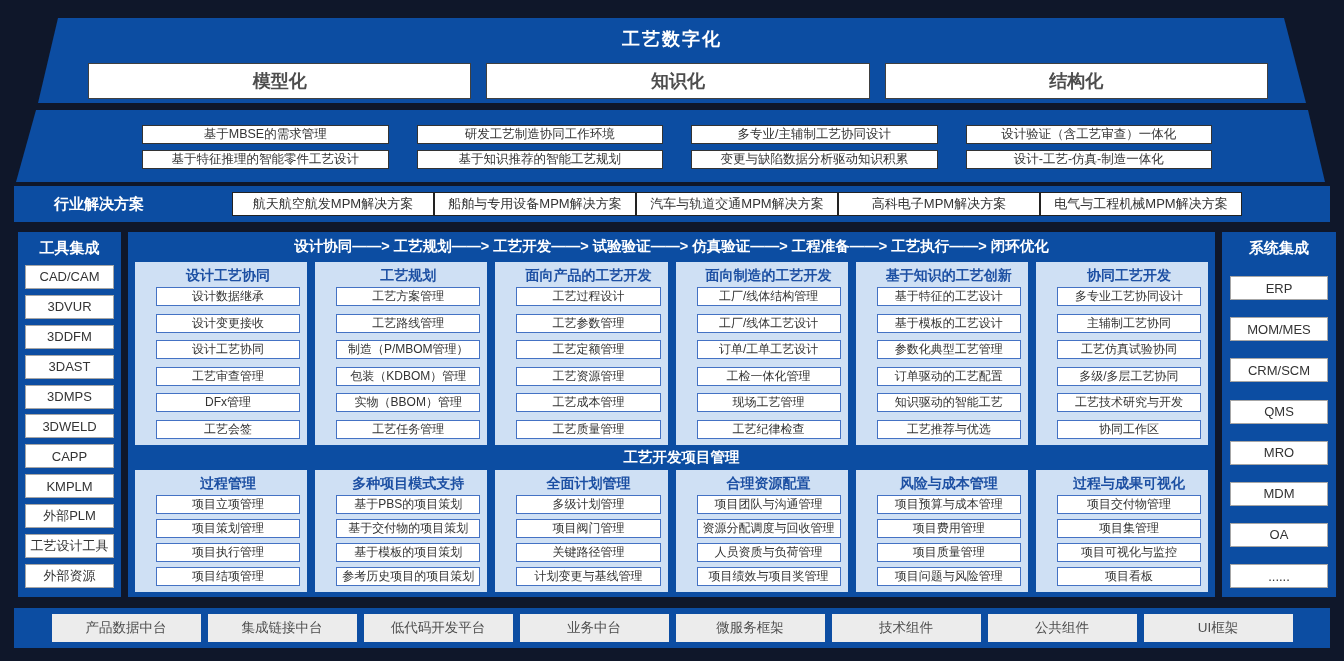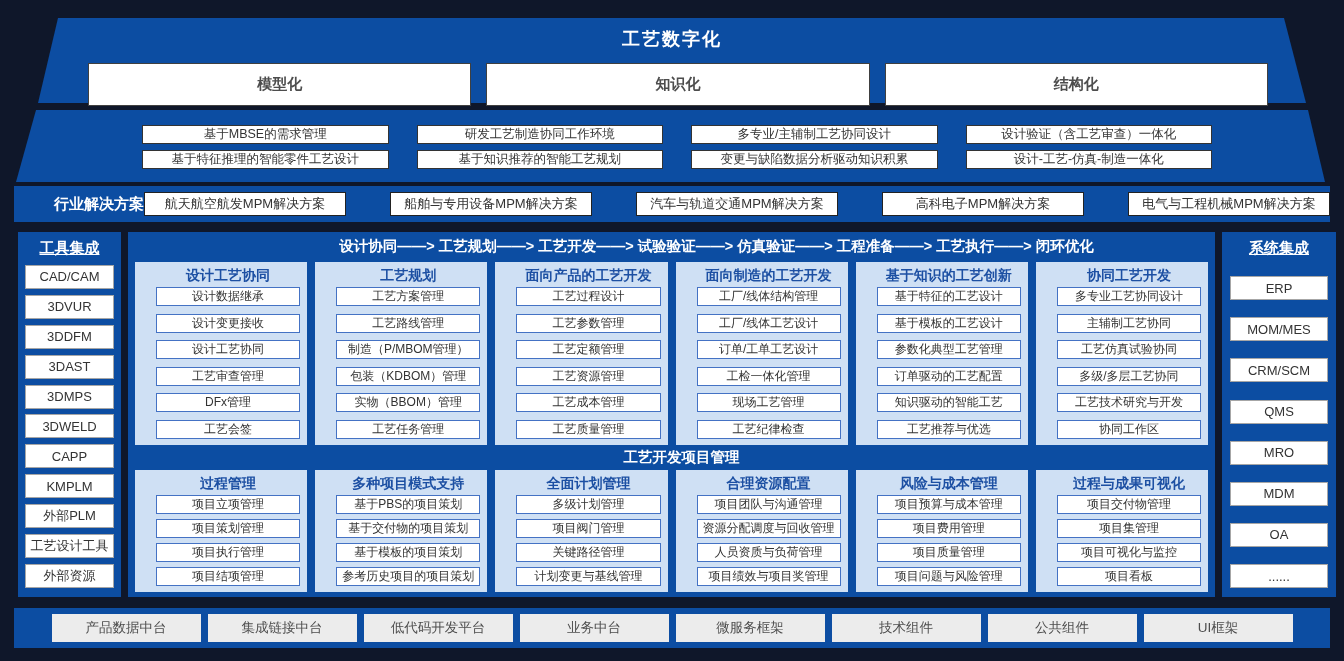--- a/index.html
+++ b/index.html
@@ -6,52 +6,52 @@
   html,body { background:#fff; }
   body { font-family:"Liberation Sans","DejaVu Sans",sans-serif; }
   .stage { position:relative; width:1344px; height:661px; background:#0f172a; overflow:hidden; }
 
   
   .band1 { position:absolute; top:18px; left:0; width:1344px; height:85px; background:var(--blue);
            clip-path:polygon(58px 0, 1284px 0, 1306px 100%, 38px 100%); }
   .band1-title { position:absolute; top:27px; left:0; width:1344px; text-align:center;
                  color:#fff; font-size:18px; font-weight:bold; letter-spacing:2px; }
   .pillars { position:absolute; top:63px; left:88px; width:1180px; display:flex; gap:15px; }
-  .pillar { flex:1; height:43px; background:#fff; border:1px solid #404040; color:#4d4d4d;
-            font-size:15px; font-weight:bold; display:flex; align-items:center; justify-content:center; }
+  .pillar { flex:1; height:36px; background:#fff; border:1px solid #404040; color:#4d4d4d;
+            font-size:18px; font-weight:bold; display:flex; align-items:center; justify-content:center; }
 
   .band2 { position:absolute; top:110px; left:0; width:1344px; height:72px; background:var(--blue);
            clip-path:polygon(36px 0, 1308px 0, 1325px 100%, 16px 100%); }
   .cap-grid { position:absolute; top:125px; left:142px; width:1070px;
               display:grid; grid-template-columns:repeat(4,1fr); column-gap:28px; row-gap:6px; }
   .cap-box { height:19px; background:#fff; border:1px solid #333; color:#333; font-size:12.5px;
              display:flex; align-items:center; justify-content:center; white-space:nowrap;text-align:right; }
 
   
   .band3 { position:absolute; top:186px; left:14px; width:1316px; height:36px; background:var(--blue);
            display:flex; align-items:center; }
   .band3-label { flex:none; padding-left:40px; color:#fff; font-size:15px; font-weight:bold; white-space:nowrap; }
-  .band3-boxes { flex:1; display:flex; justify-content:space-between; align-items:center; }
+  .band3-boxes { flex:1; display:flex; justify-content:center; align-items:center; }
   .ind-box { width:202px; height:24px; background:#fff; border:1px solid #222; color:#333; font-size:13px;
              display:flex; align-items:center; justify-content:center; white-space:nowrap; }
 
   
   .sidebar { position:absolute; top:232px; height:365px; background:var(--blue);
              display:flex; flex-direction:column; align-items:center; justify-content:space-between;
              padding:5px 0 9px 0; }
   .sidebar-left  { left:18px;  width:103px; }
   .sidebar-right { left:1222px; width:114px; }
-  .sidebar-title { color:#fff; font-size:15px; font-weight:bold; height:22px; line-height:22px;text-decoration:underline; }
+  .sidebar-title { color:#fff; font-size:15px; font-weight:bold; height:22px; line-height:22px; }
   .side-box { width:86%; height:24px; background:#fff; border:1px solid #a6a6a6; color:#333;
               font-size:13px; display:flex; align-items:center; justify-content:center; white-space:nowrap; }
 
   
   .center { position:absolute; top:232px; left:128px; width:1087px; height:365px; background:var(--blue); }
   .flow { position:absolute; top:5px; left:0; width:100%; text-align:center; color:#fff;
-          font-size:14.5px; font-weight:bold; white-space:nowrap;margin-left:45px; }
+          font-size:14.5px; font-weight:bold; white-space:nowrap; }
   .panels { position:absolute; left:7px; width:1073px; display:flex; gap:8px; }
   .panels.upper { top:30px; height:183px; }
   .panels.lower { top:238px; height:122px; }
   .panel { flex:1; background:#cfe0f4; padding:2px 7px 6px 21px; display:flex; flex-direction:column; }
   .panel-title { text-align:center; color:#1d50a3; font-size:14px; font-weight:bold;
                  height:23px; line-height:23px; white-space:nowrap; }
   .panel-items { flex:1; display:flex; flex-direction:column; justify-content:space-between; }
   .pitem { height:19px; background:#fff; border:1px solid #4472c4; color:#333; font-size:12px;
            display:flex; align-items:center; justify-content:center; white-space:nowrap; }
   .pm-title { position:absolute; top:216px; left:0; width:100%; text-align:center; color:#fff;

